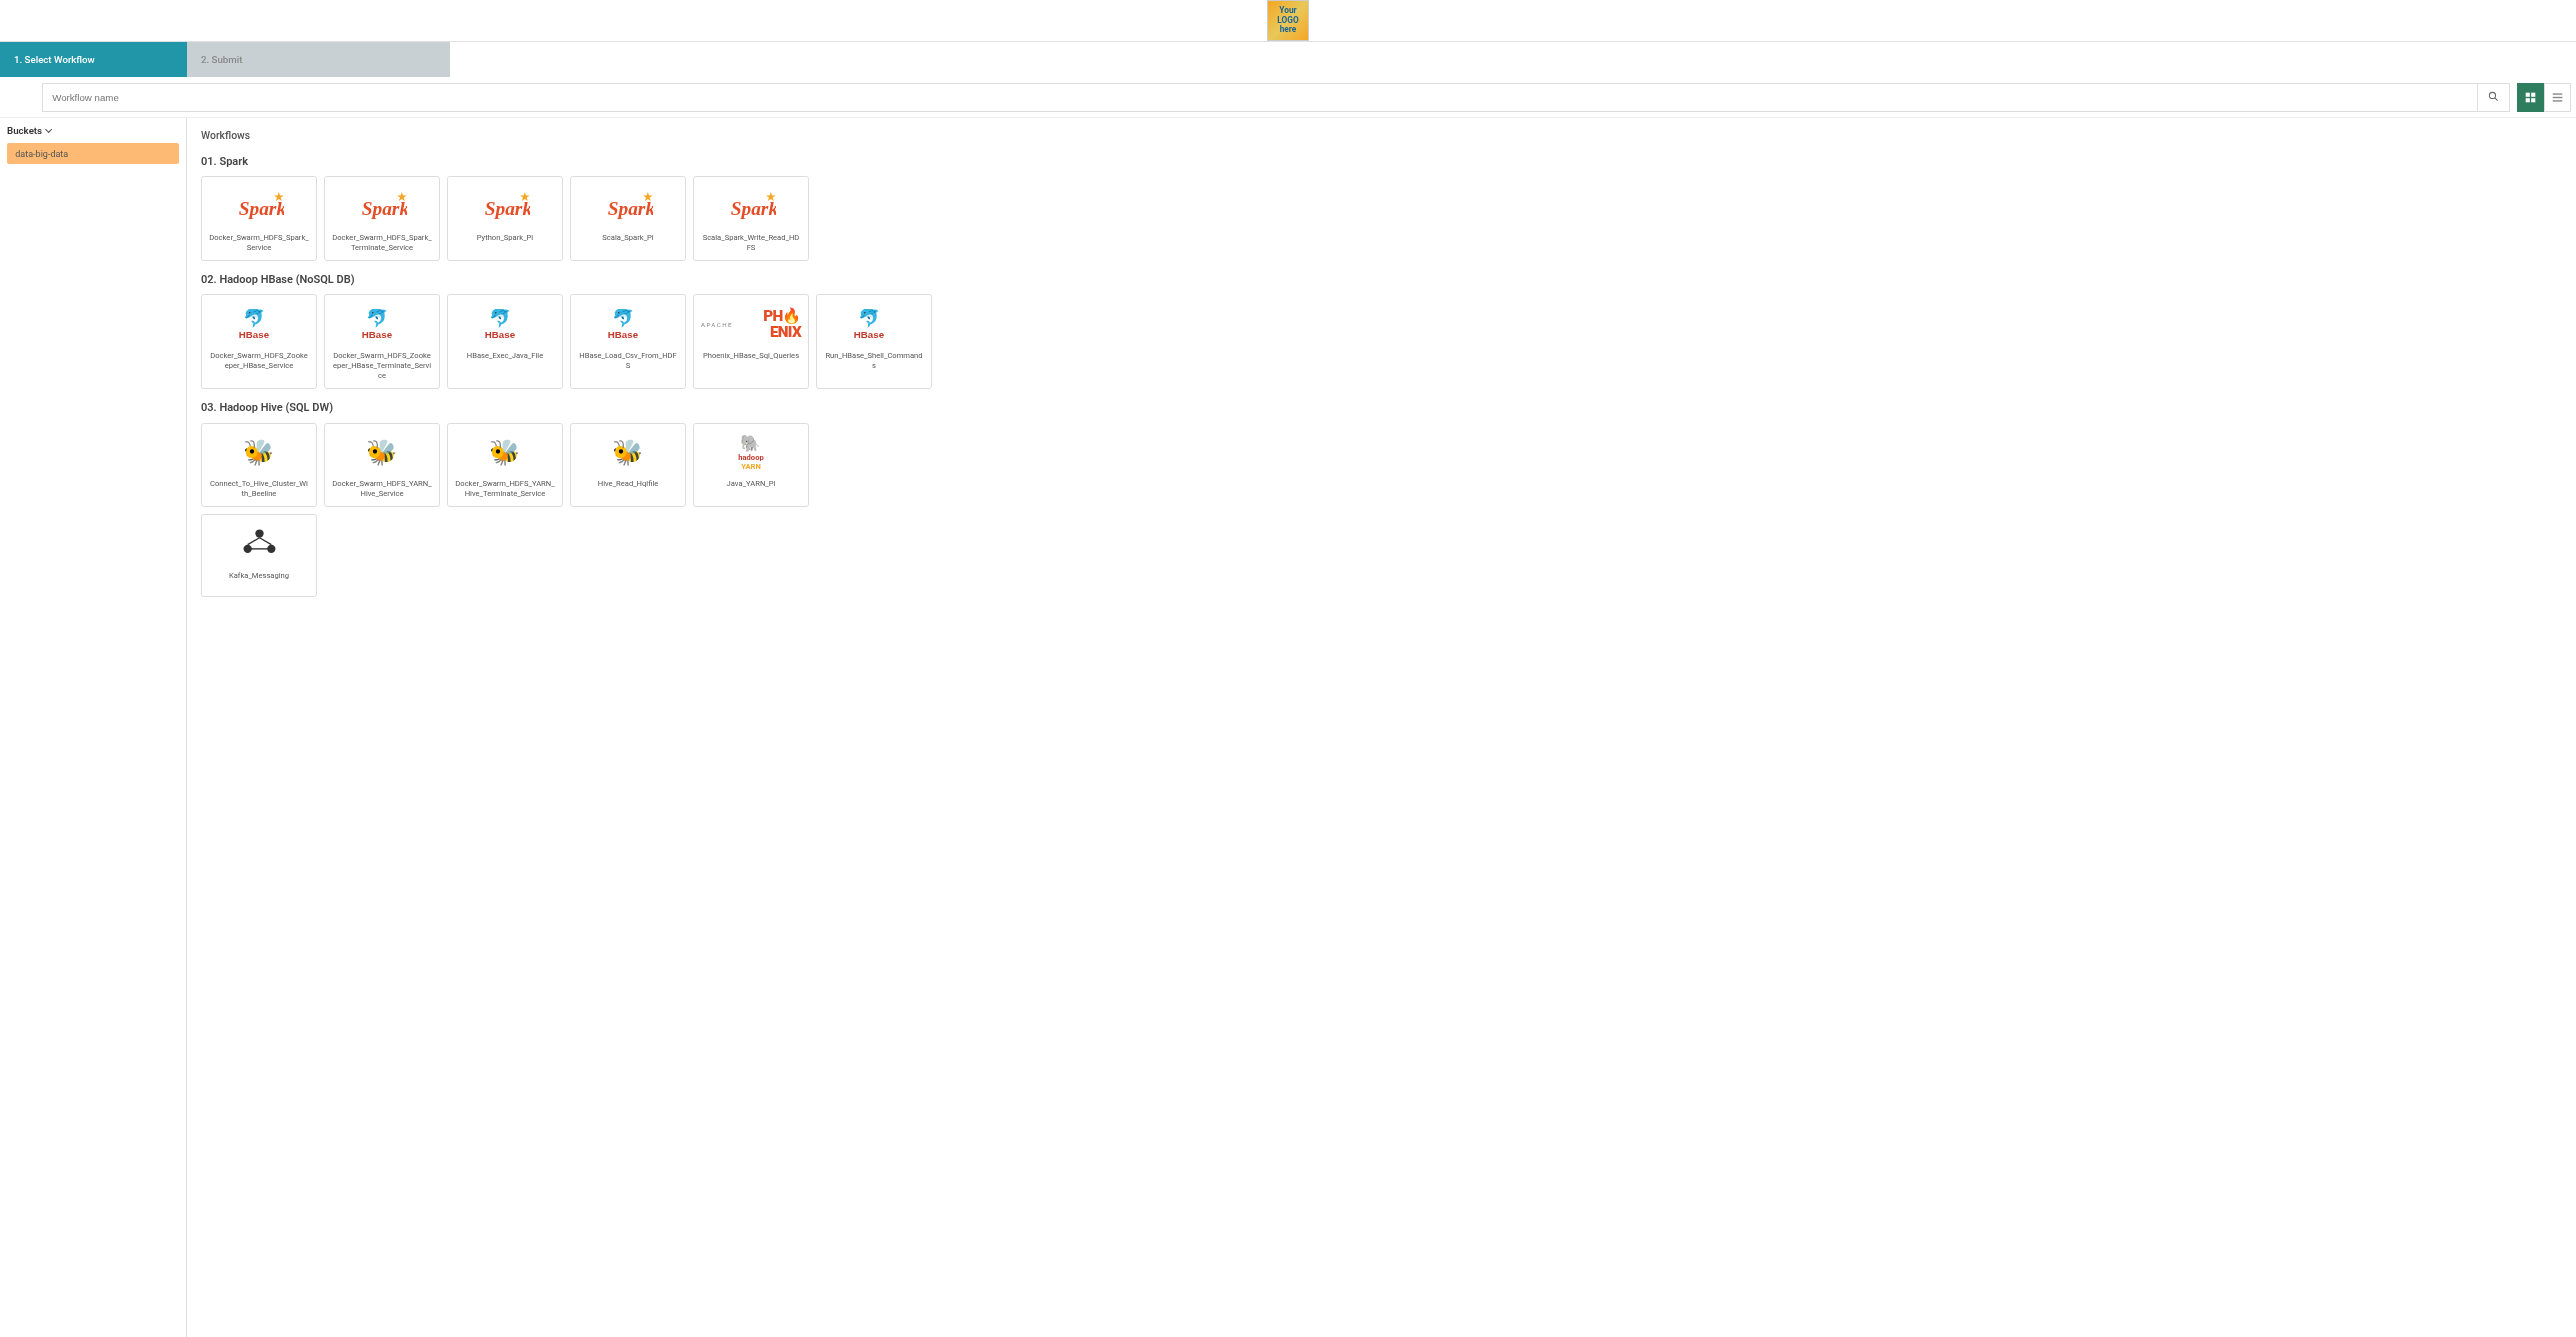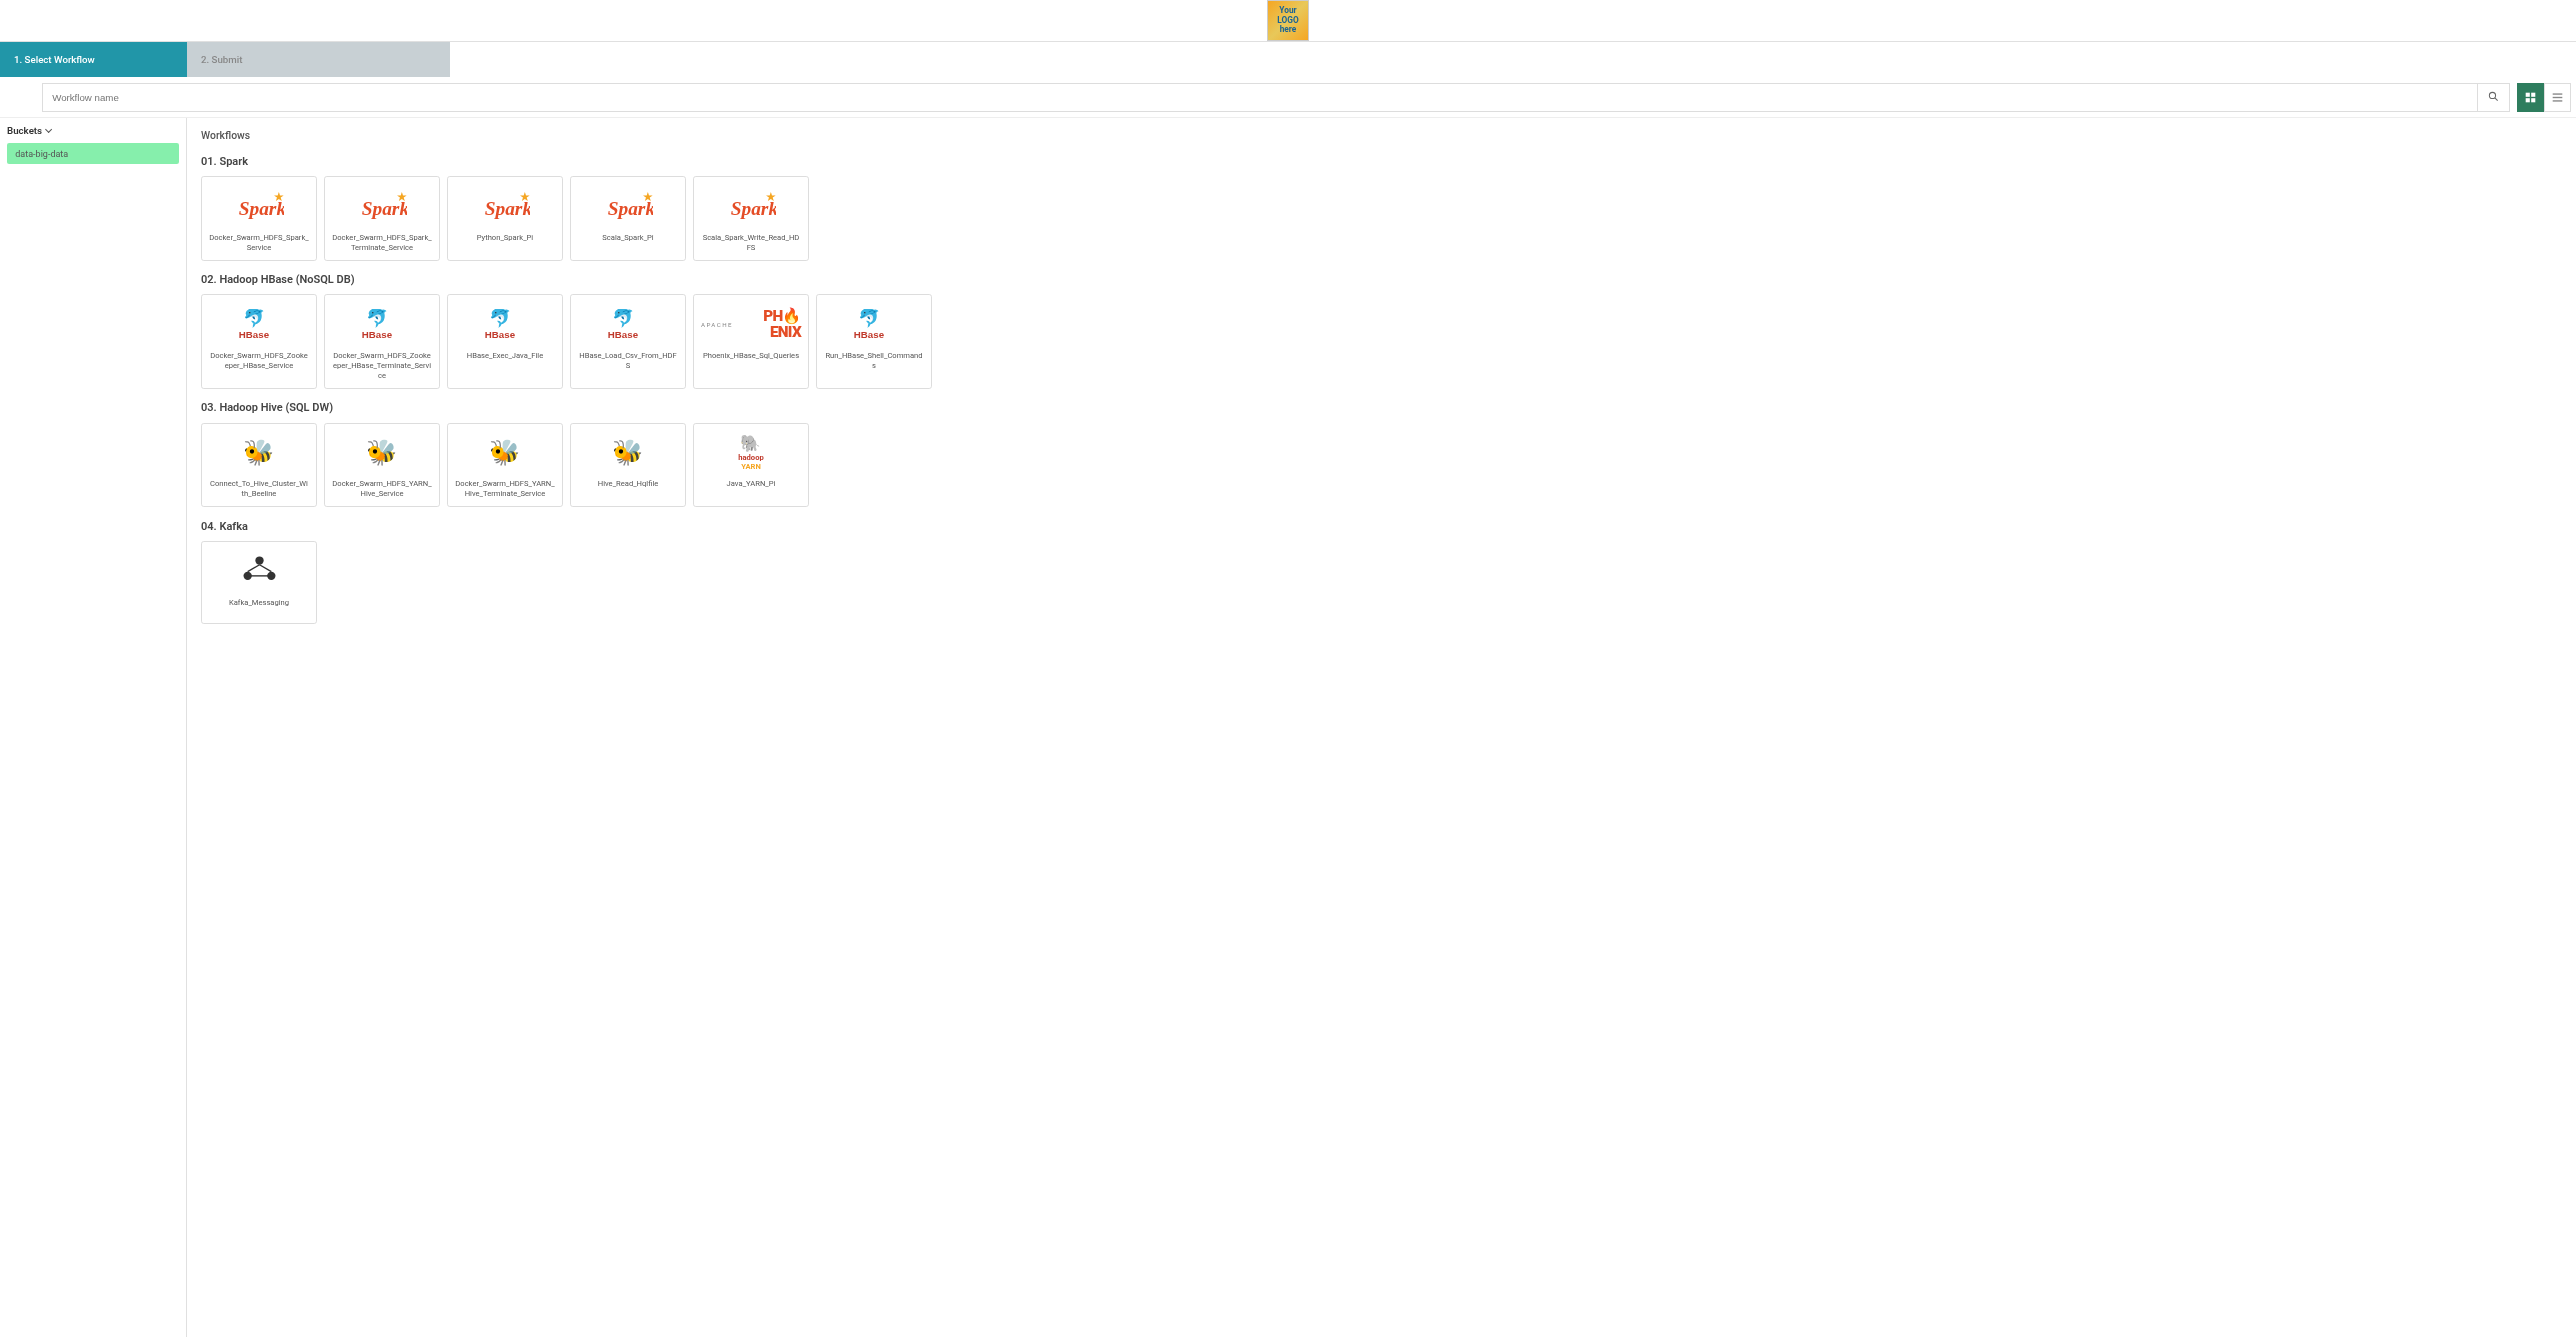--- a/index.html
+++ b/index.html
@@ -16,21 +16,21 @@
     .step-active { background: #2196a8; color: #fff; flex: 0 0 187px; }
     .step-inactive { background: #c8d0d4; color: #888; flex: 0 0 263px; }
 
     
     .main { display: flex; height: calc(100vh - 76px); }
 
     
     .sidebar { width: 187px; border-right: 0.7px solid #e0e0e0; padding: 7px; flex-shrink: 0; }
     .buckets-header { display: flex; align-items: center; gap: 4.2px; font-weight: 600; font-size: 9.7px; margin-bottom: 7px; cursor: pointer; }
     .dropdown-arrow { border: solid #555; border-width: 0 1.4px 1.4px 0; display: inline-block; padding: 2.1px; transform: rotate(45deg); margin-top: -2.1px; }
-    .bucket-item { background: #86efac; padding: 5.5px 8.3px; border-radius: 2.1px; font-size: 9px; color: #555; cursor: pointer; }
+    .bucket-item { background: #fdba74; padding: 5.5px 8.3px; border-radius: 2.1px; font-size: 9px; color: #555; cursor: pointer; }
 
     
     .content { flex: 1; overflow-y: auto; padding: 11px 14px; }
     .workflows-title { font-size: 10.4px; font-weight: 500; color: #555; margin-bottom: 9.7px; }
 
     
     .category-title { font-size: 11px; font-weight: 600; color: #444; margin: 12.5px 0 8.3px 0; }
 
     
     .cards-grid { display: flex; flex-wrap: wrap; gap: 7px; margin-bottom: 7px; }
@@ -278,21 +278,20 @@
           <div style="display:flex;flex-direction:column;align-items:center;">
             <div style="font-size:16.6px;">🐘</div>
             <div style="font-size:7.6px;color:#c0392b;font-weight:bold;">hadoop</div>
             <div style="font-size:7.6px;color:#f5a623;font-weight:bold;">YARN</div>
           </div>
         </div>
         <div class="card-label">Java_YARN_Pi</div>
       </div>
     </div>
 
-    <div class="category-title">04. Kafka</div>
     <div class="cards-grid">
 
       <div class="workflow-card">
         <div class="card-icon">
           <svg width="35" height="32" viewBox="0 0 50 46">
 
             <circle cx="25" cy="8" r="6" fill="#333"></circle>
             <circle cx="8" cy="30" r="6" fill="#333"></circle>
             <circle cx="42" cy="30" r="6" fill="#333"></circle>
             <line x1="25" y1="14" x2="8" y2="24" stroke="#333" stroke-width="2"></line>

